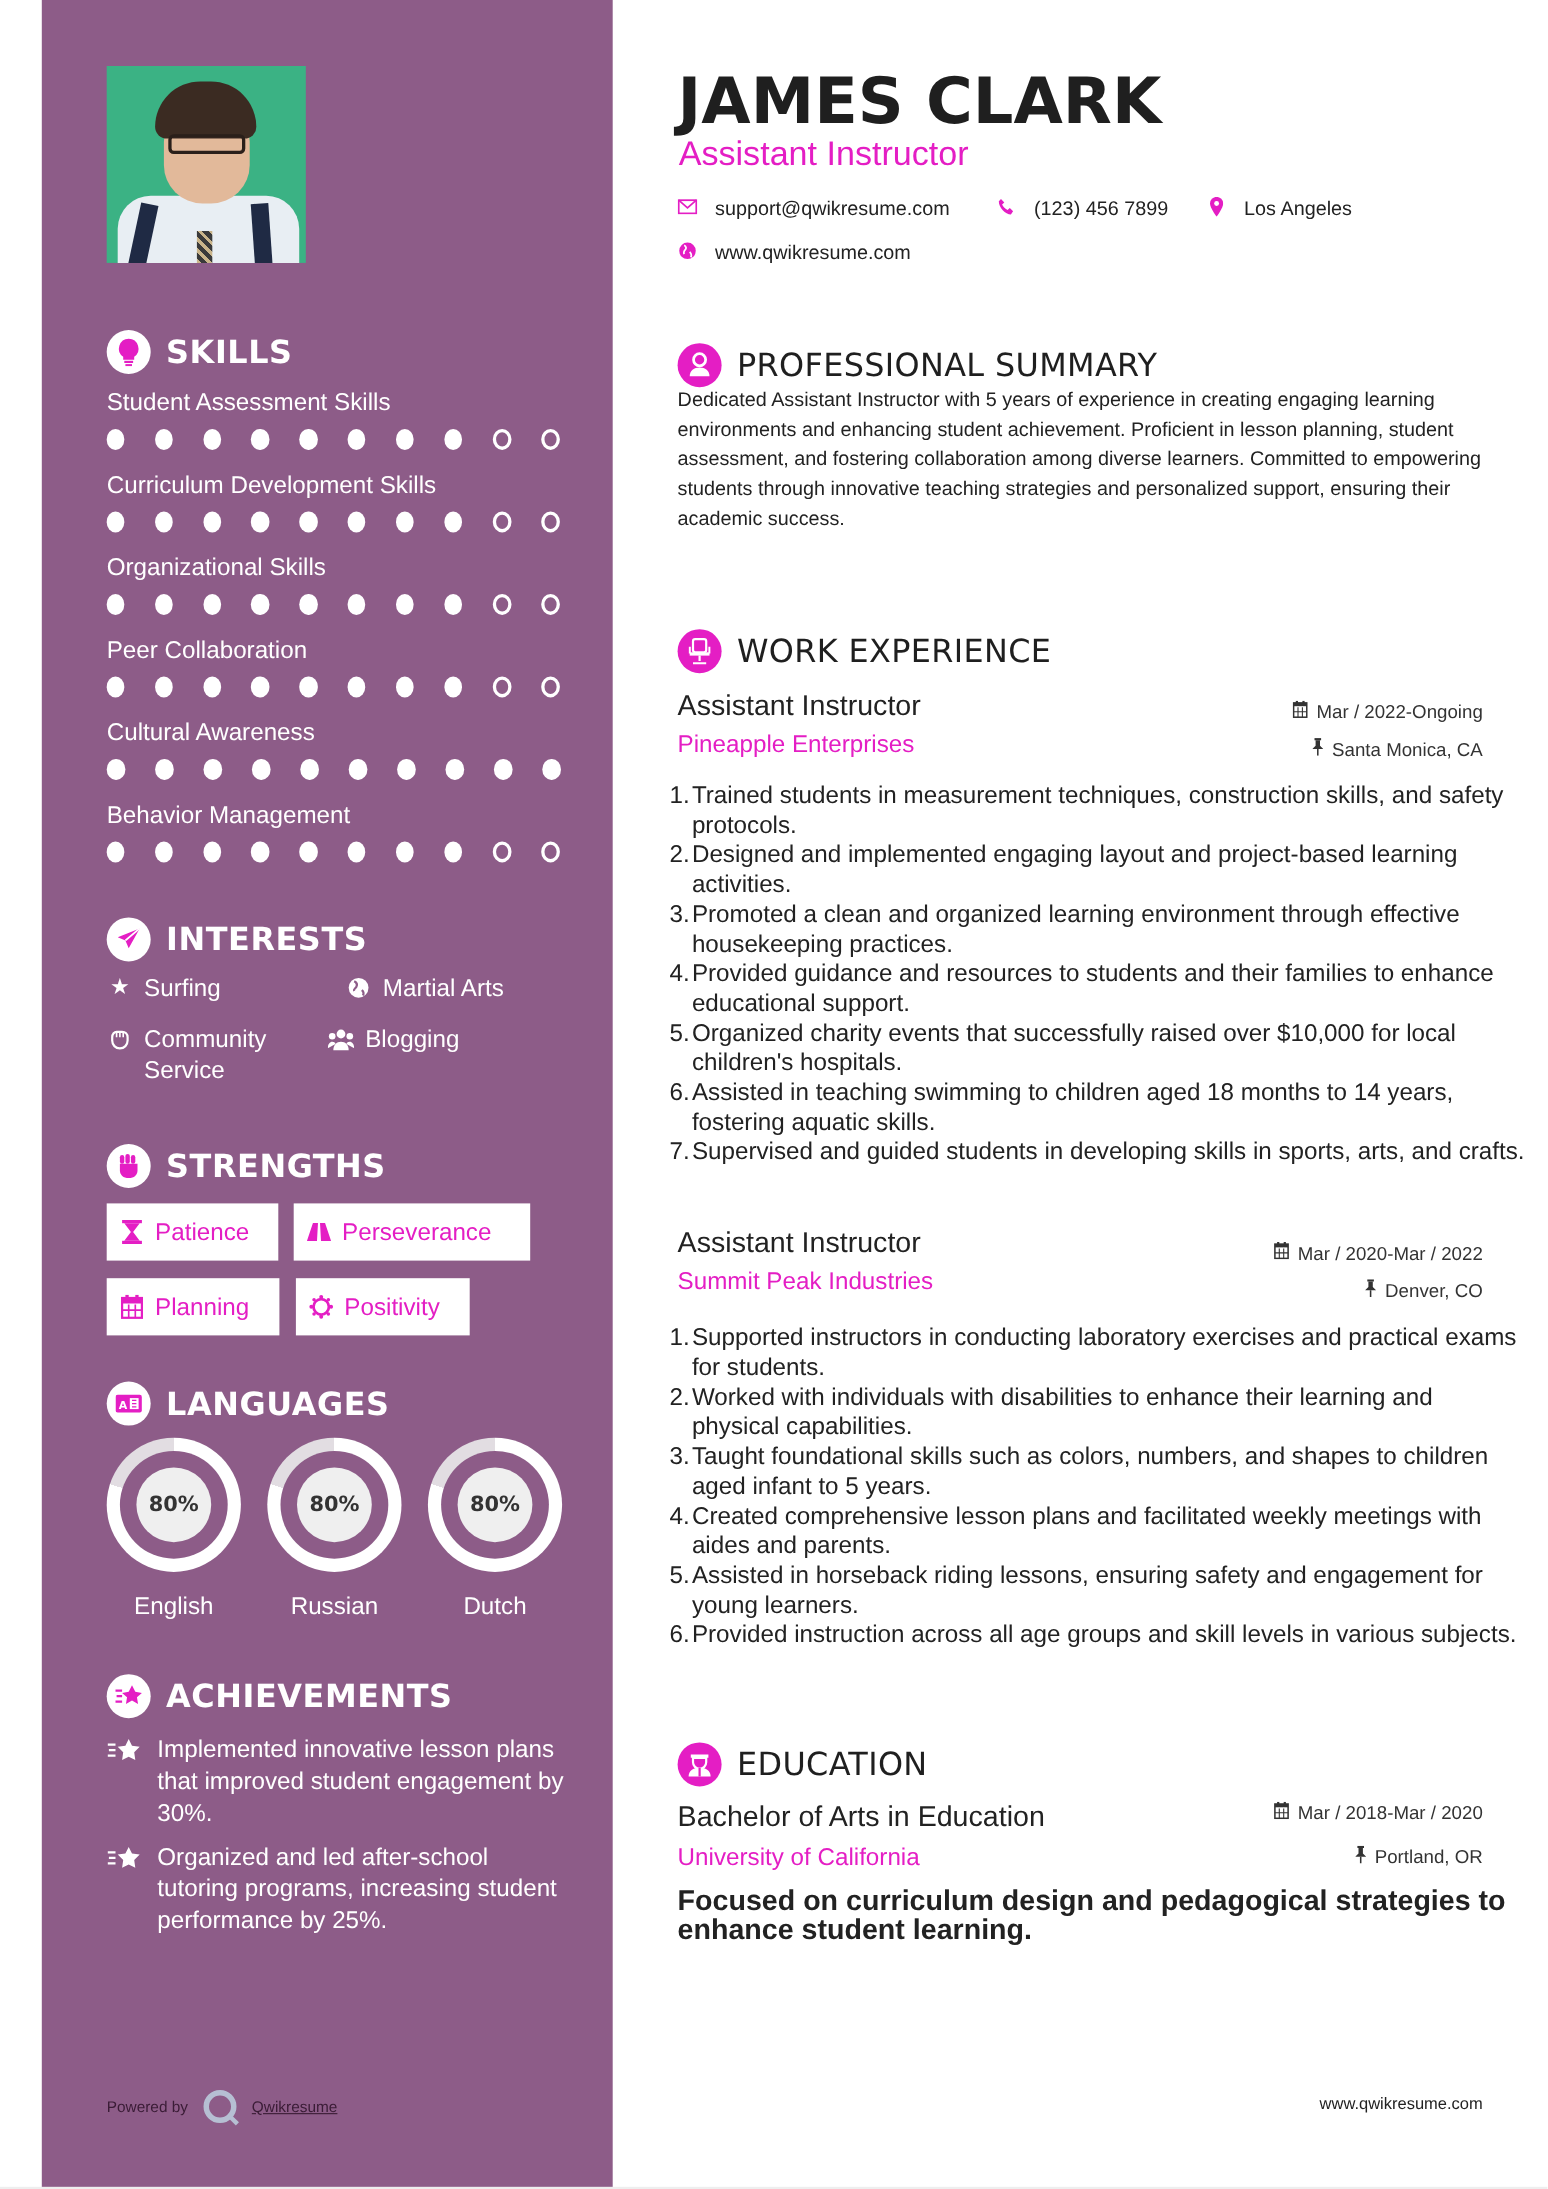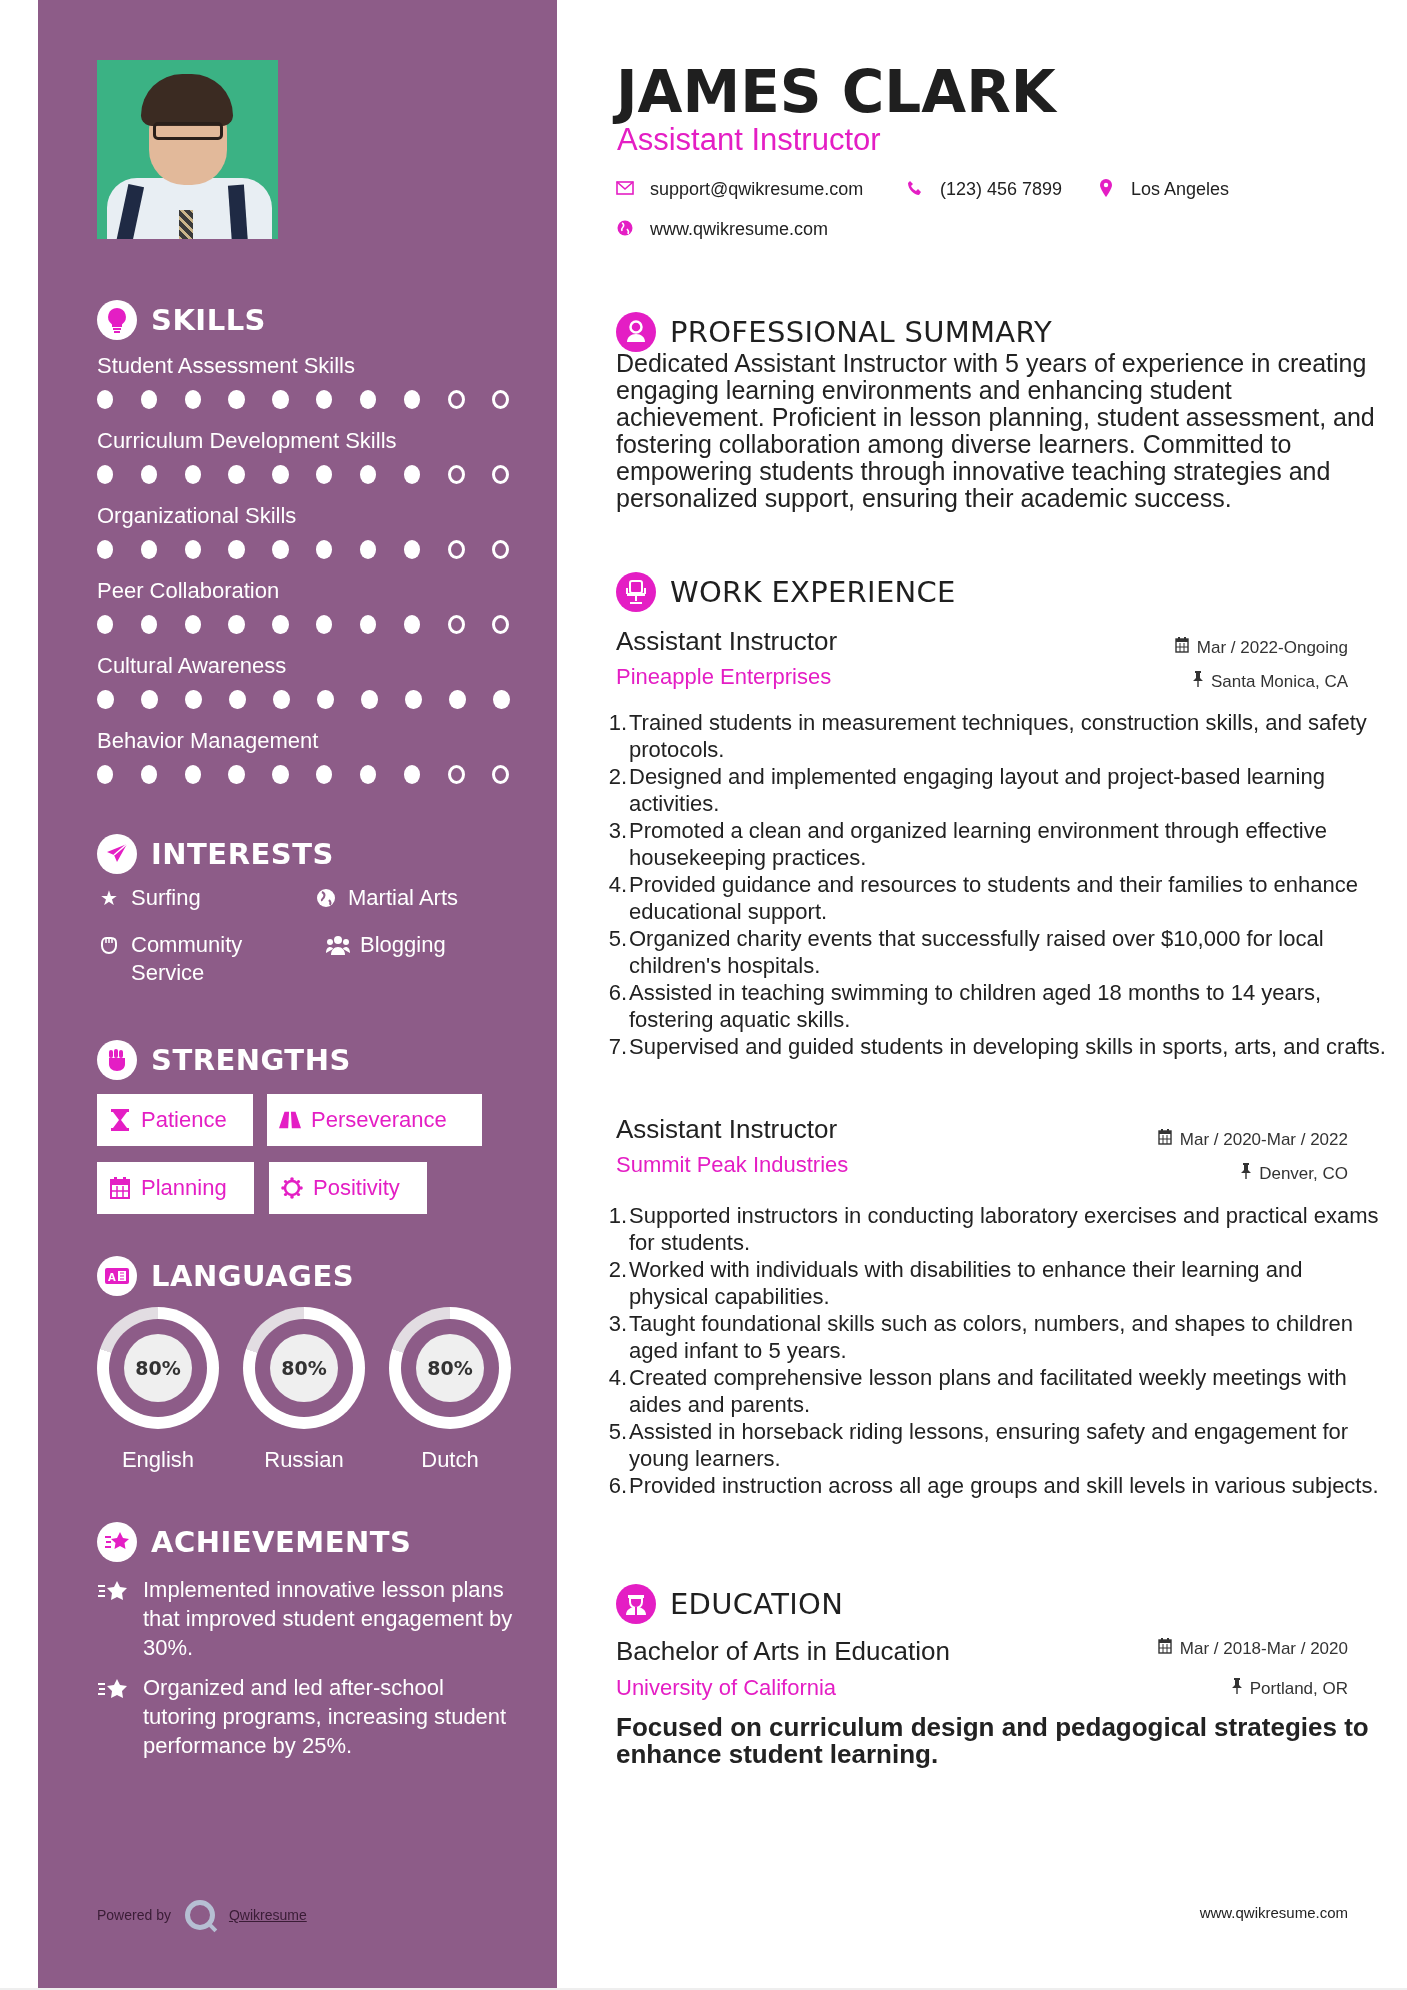--- a/index.html
+++ b/index.html
@@ -55,21 +55,21 @@
   
   .name { position: absolute; left: 59px; top: 58px; font-family: "DejaVu Sans", sans-serif; font-weight: bold; font-size: 58px; color: #1f1f1f; letter-spacing: 0px; }
   .role { position: absolute; left: 60px; top: 122px; font-size: 31px; color: #e41ec4; }
   .contact { position: absolute; display: flex; align-items: flex-start; gap: 16px; font-size: 18px; color: #222; }
   .contact .ic { width: 18px; height: 18px; display: flex; align-items: center; justify-content: center; color: #e41ec4; font-size: 16px; }
 
   .main-head { position: absolute; left: 59px; display: flex; align-items: center; gap: 14px; }
   .main-head .ico { width: 40px; height: 40px; border-radius: 50%; background: #e41ec4; display: flex; align-items: center; justify-content: center; }
   .main-head .title { font-family: "DejaVu Sans", sans-serif; font-size: 29px; color: #1f1f1f; letter-spacing: 0.3px; }
 
-  .summary { position: absolute; left: 59px; top: 350px; width: 760px; font-size: 25px; line-height: 27px; color: #222; }
+  .summary { position: absolute; left: 59px; top: 350px; width: 760px; font-size: 18px; line-height: 27px; color: #222; }
 
   .job-title { position: absolute; left: 59px; font-size: 26px; color: #222; }
   .job-company { position: absolute; left: 59px; font-size: 22px; color: #e41ec4; }
   .job-date, .job-loc { position: absolute; right: 59px; font-size: 17px; color: #333; display: flex; align-items: center; gap: 8px; padding-left: 40px; }
   .job-list { position: absolute; left: 59px; width: 770px; font-size: 22px; line-height: 27px; color: #222; list-style: none; }
   .job-list li { display: flex; }
   .job-list li .num { width: 19px; flex: none; text-align: right; margin-right: 2px; margin-left: -8px; }
 
   .edu-desc { position: absolute; left: 59px; top: 1714px; width: 760px; font-size: 26px; line-height: 27px; color: #222; font-weight: bold; }
   .footer-url { position: absolute; right: 59px; top: 1904px; font-size: 15px; color: #222; }
@@ -217,21 +217,21 @@
   </div>
   <div class="interest" style="left:59px; top:931px; width:200px;">
     <span class="ic">
       <svg width="20" height="20" viewBox="0 0 20 20">
           <path d="M3 8c0-3 2-5 4-5h5c3 0 5 2 5 5v3c0 4-3 7-7 7S3 15 3 11z" fill="none" stroke="#fff" stroke-width="2"></path>
           <path d="M7 3v5M10 3v5M13 3v5" stroke="#fff" stroke-width="1.5"></path>
         </svg>
     </span>
     <span style="width:150px;">Community Service</span>
   </div>
-  <div class="interest" style="left:288px; top:931px;">
+  <div class="interest" style="left:260px; top:931px;">
     <span class="ic">
       <svg width="24" height="20" viewBox="0 0 24 20">
           <circle cx="12" cy="5" r="4" fill="#fff"></circle>
           <circle cx="4" cy="7" r="3" fill="#fff"></circle>
           <circle cx="20" cy="7" r="3" fill="#fff"></circle>
           <path d="M5 20c0-5 3-8 7-8s7 3 7 8z" fill="#fff"></path>
           <path d="M0 18c0-4 2-6 4-6s3 1 3 2M24 18c0-4-2-6-4-6s-3 1-3 2" fill="#fff"></path>
         </svg>
     </span>
     <span>Blogging</span>

